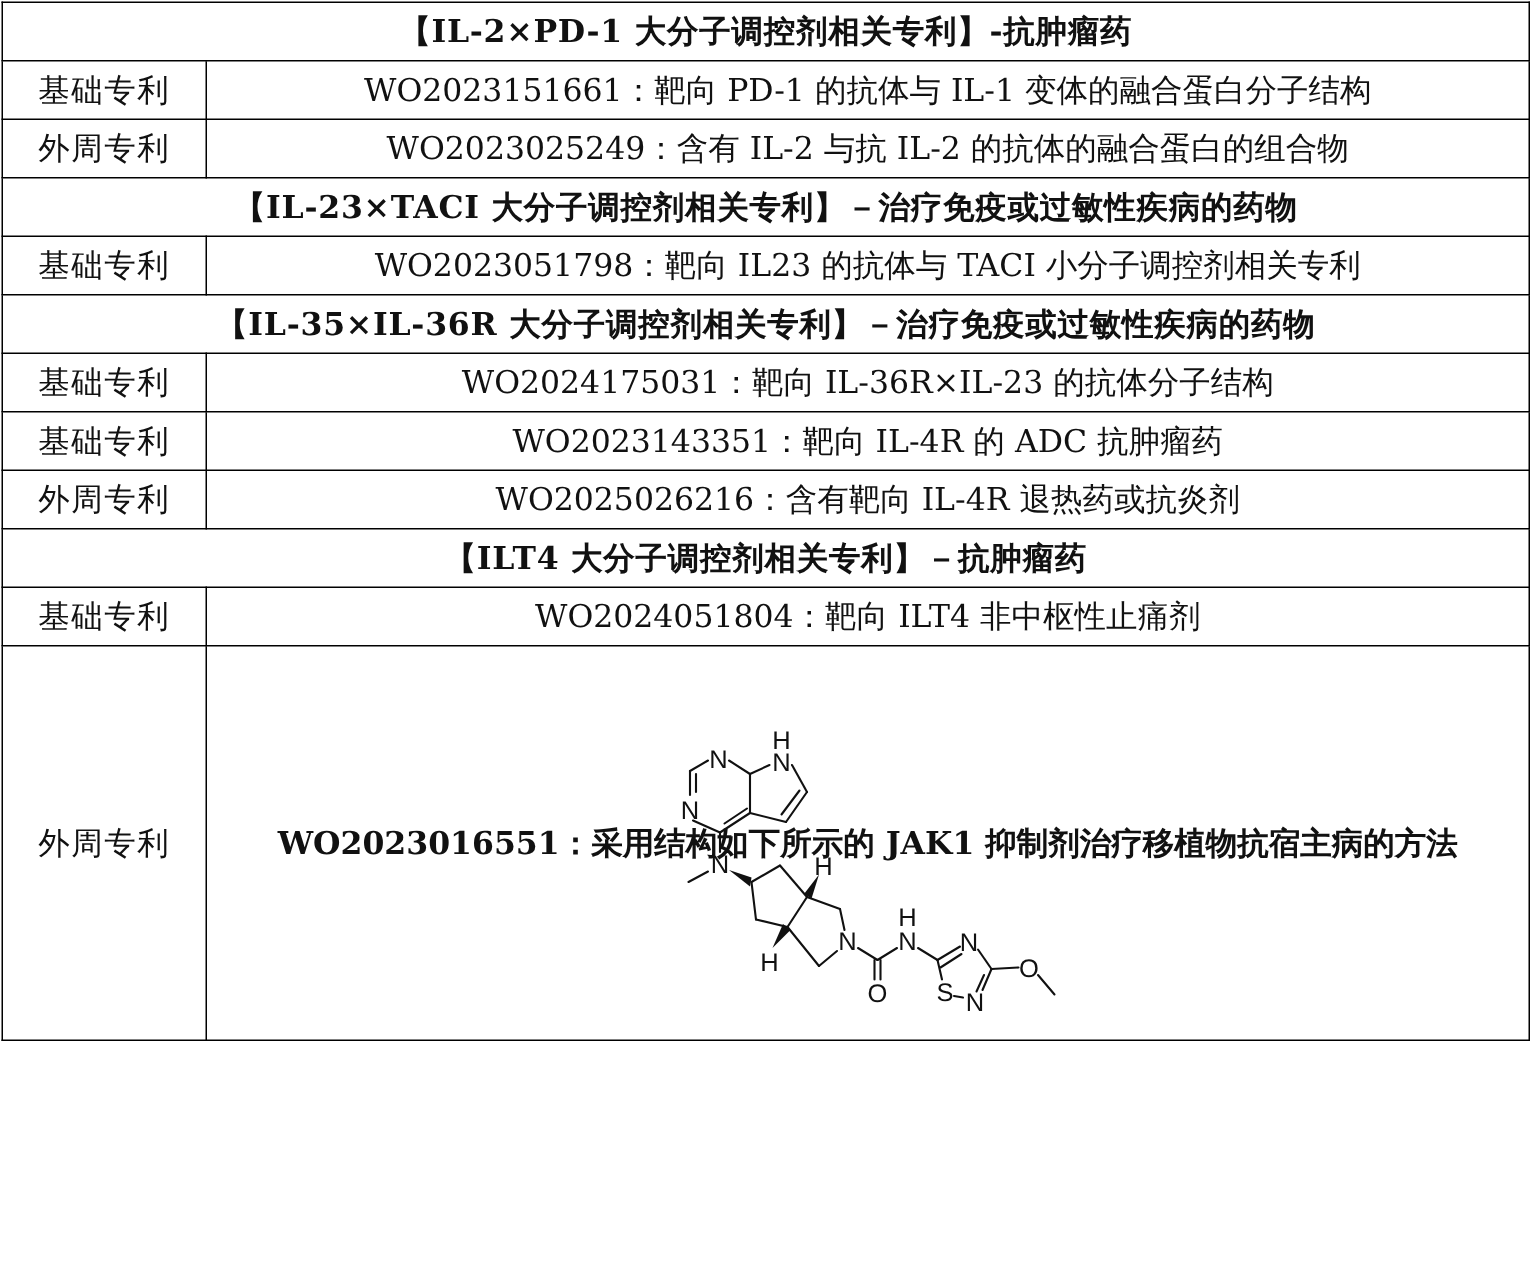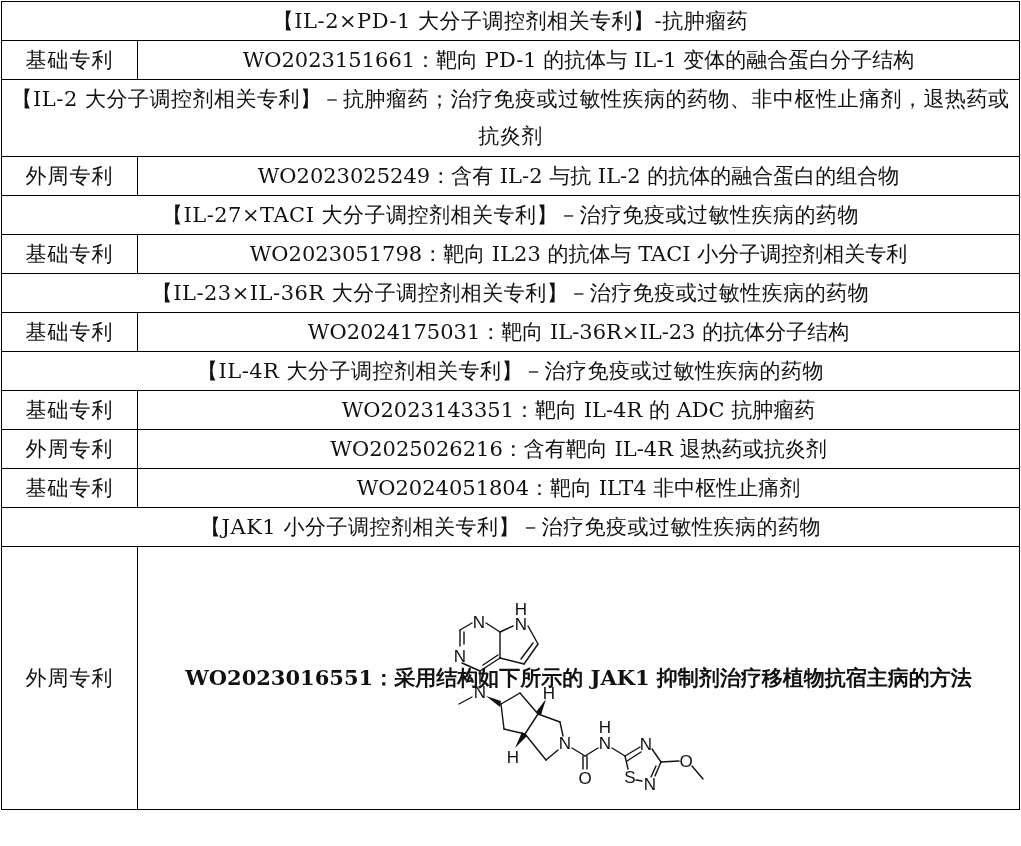--- a/index.html
+++ b/index.html
@@ -7,21 +7,21 @@
          font-family: "DejaVu Serif", "Liberation Serif", serif; color: #111; }
   table.patents {
     position: absolute; left: 1px; top: 1px;
     width: 1019px; border-collapse: collapse; table-layout: fixed;
   }
   table.patents td {
     border: 1.5px solid #000; padding: 0; text-align: center; vertical-align: middle;
     font-size: 21px; line-height: 38px; white-space: nowrap; overflow: hidden;
   }
   td.label { width: 135px; letter-spacing: 1px; }
-  td.header { letter-spacing: 0.5px; }
+  td.header { letter-spacing: 0.5px; font-weight: bold; }
   td.header.two-line { white-space: normal; line-height: 37px; padding: 1px 6px; }
   tr.r { height: 39px; }
   tr.r-tall { height: 77px; }
   td.structure-cell { vertical-align: top; position: relative; height: 262px; }
   .structure-title { display: block; line-height: 38px; padding-top: 0px; font-weight: bold; }
   svg.molecule { position: absolute; left: 0; top: 0; }
   svg.molecule text { font-family: "Liberation Sans", "DejaVu Sans", sans-serif; font-size: 17px; fill: #111; }
 </style>
 </head>
 <body>
@@ -34,64 +34,58 @@
   <tbody>
 
     <tr class="r">
       <td colspan="2" class="header">【IL-2×PD-1 大分子调控剂相关专利】-抗肿瘤药</td>
     </tr>
     <tr class="r">
       <td class="label">基础专利</td>
       <td>WO2023151661：靶向 PD-1 的抗体与 IL-1 变体的融合蛋白分子结构</td>
     </tr>
 
-    <tr class="r-tall">
-      <td colspan="2" class="header two-line">【IL-2 大分子调控剂相关专利】－抗肿瘤药；治疗免疫或过敏性疾病的药物、非中枢性止痛剂，退热药或抗炎剂</td>
-    </tr>
     <tr class="r">
       <td class="label">外周专利</td>
       <td>WO2023025249：含有 IL-2 与抗 IL-2 的抗体的融合蛋白的组合物</td>
     </tr>
 
     <tr class="r">
-      <td colspan="2" class="header">【IL-27×TACI 大分子调控剂相关专利】－治疗免疫或过敏性疾病的药物</td>
+      <td colspan="2" class="header">【IL-23×TACI 大分子调控剂相关专利】－治疗免疫或过敏性疾病的药物</td>
     </tr>
     <tr class="r">
       <td class="label">基础专利</td>
       <td>WO2023051798：靶向 IL23 的抗体与 TACI 小分子调控剂相关专利</td>
     </tr>
 
     <tr class="r">
-      <td colspan="2" class="header">【IL-23×IL-36R 大分子调控剂相关专利】－治疗免疫或过敏性疾病的药物</td>
+      <td colspan="2" class="header">【IL-35×IL-36R 大分子调控剂相关专利】－治疗免疫或过敏性疾病的药物</td>
     </tr>
     <tr class="r">
       <td class="label">基础专利</td>
       <td>WO2024175031：靶向 IL-36R×IL-23 的抗体分子结构</td>
     </tr>
 
-    <tr class="r">
-      <td colspan="2" class="header">【IL-4R 大分子调控剂相关专利】－治疗免疫或过敏性疾病的药物</td>
-    </tr>
     <tr class="r">
       <td class="label">基础专利</td>
       <td>WO2023143351：靶向 IL-4R 的 ADC 抗肿瘤药</td>
     </tr>
     <tr class="r">
       <td class="label">外周专利</td>
       <td>WO2025026216：含有靶向 IL-4R 退热药或抗炎剂</td>
     </tr>
 
     <tr class="r">
+      <td colspan="2" class="header">【ILT4 大分子调控剂相关专利】－抗肿瘤药</td>
+    </tr>
+    <tr class="r">
       <td class="label">基础专利</td>
       <td>WO2024051804：靶向 ILT4 非中枢性止痛剂</td>
     </tr>
 
-    <tr class="r">
-      <td colspan="2" class="header">【JAK1 小分子调控剂相关专利】－治疗免疫或过敏性疾病的药物</td>
-    </tr>
     <tr style="height:263px">
       <td class="label">外周专利</td>
       <td class="structure-cell">
         <span class="structure-title">WO2023016551：采用结构如下所示的 JAK1 抑制剂治疗移植物抗宿主病的方法</span>
 
         <svg class="molecule" width="882" height="262" viewBox="138 581 882 262">
           <g stroke="#111" stroke-width="1.4" fill="none" stroke-linecap="round">
 
             <line x1="486" y1="657" x2="500" y2="666"></line>
             <line x1="472" y1="657" x2="460" y2="664"></line>

